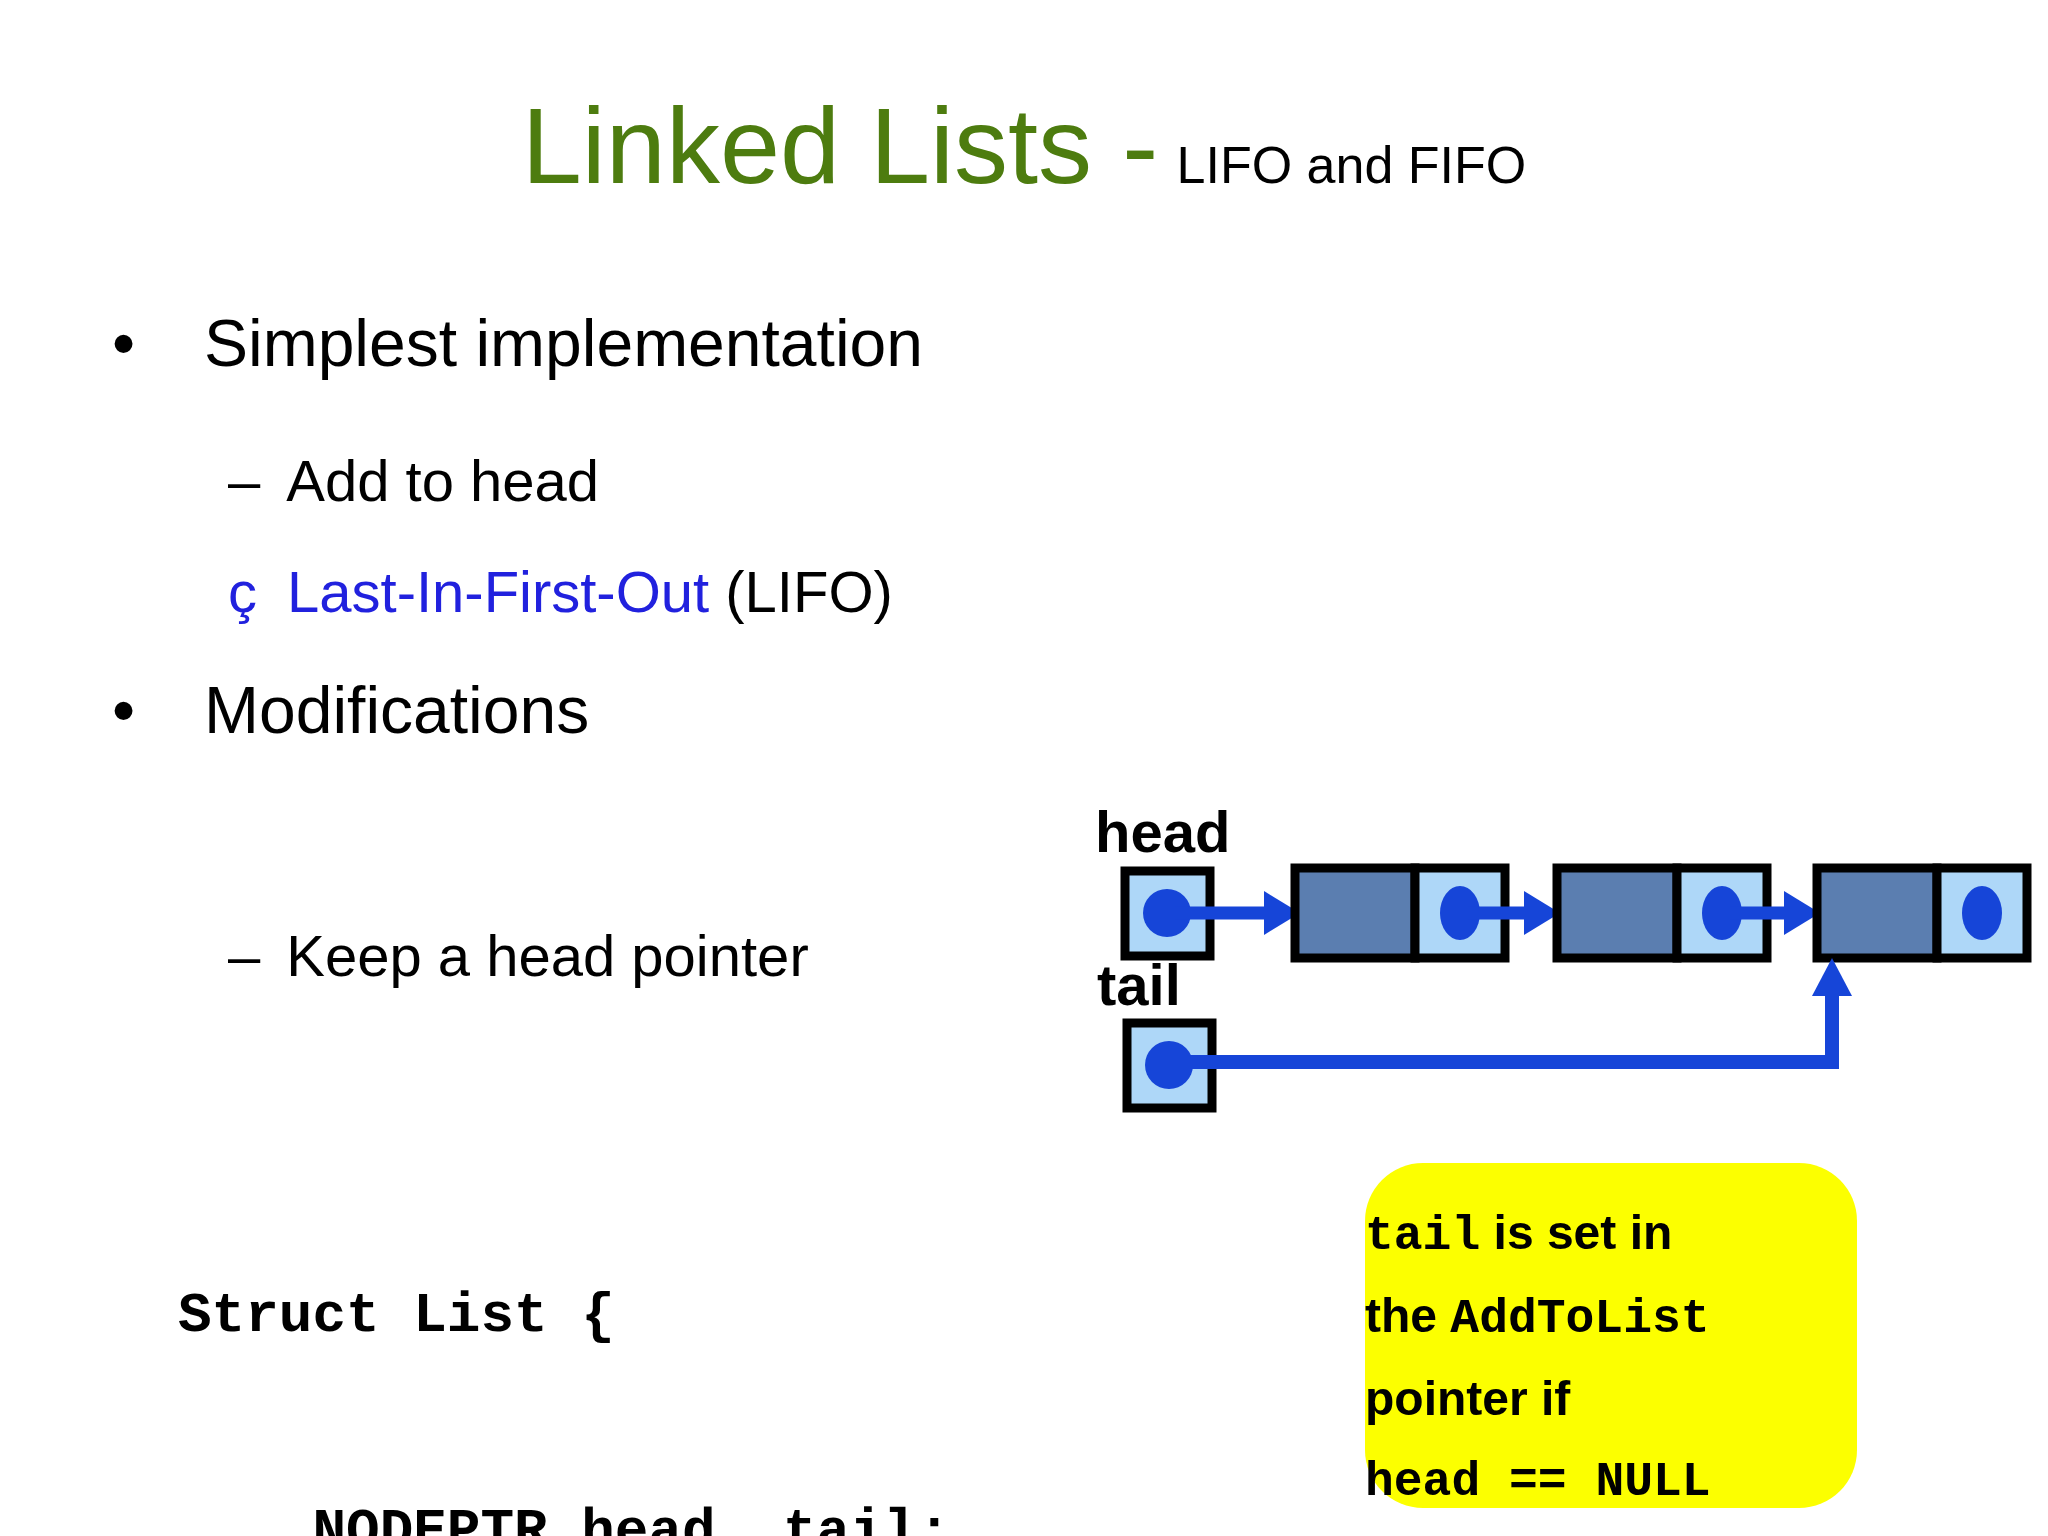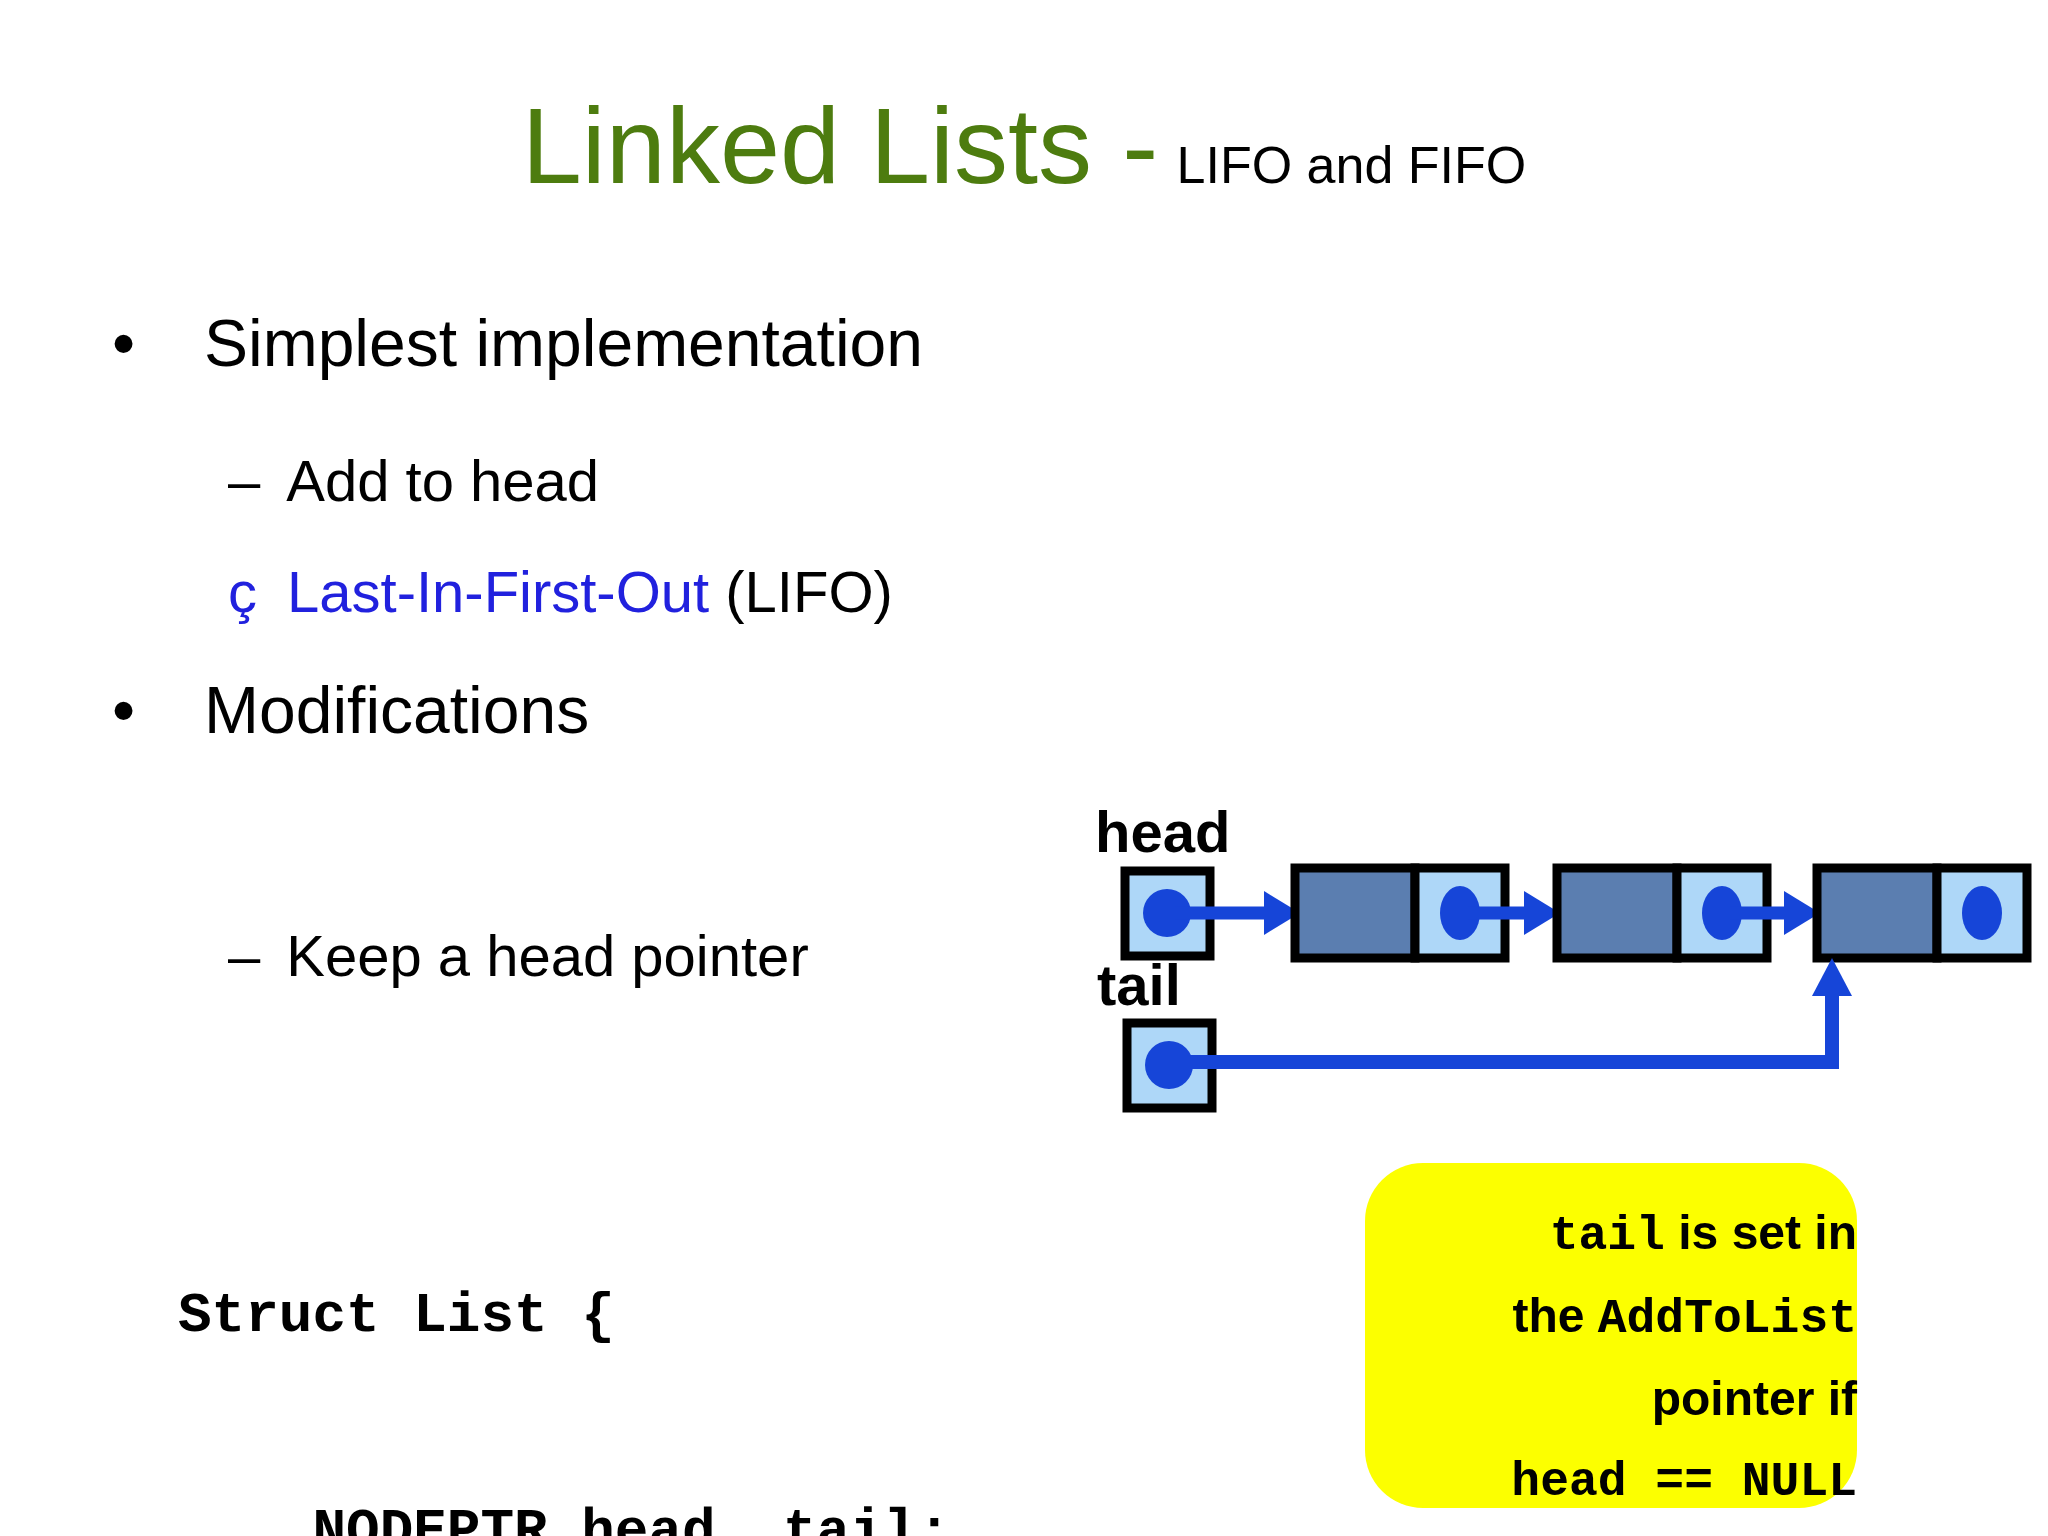--- a/index.html
+++ b/index.html
@@ -36,21 +36,21 @@
     white-space:pre;
   }
 
   
   .diagram{position:absolute;left:1080px;top:790px;}
 
   
   .callout{
     position:absolute;left:1365px;top:1163px;width:492px;height:345px;
     background:#FCFF00;border-radius:58px;
-    text-align:right;font-weight:bold;font-size:48px;line-height:80px;
+    text-align:left;font-weight:bold;font-size:48px;line-height:80px;
     padding-top:30px;box-sizing:border-box;
   }
   .callout .mono{font-family:"Liberation Mono", monospace;white-space:pre;}
   .callout .sans{font-family:"Liberation Sans", sans-serif;white-space:pre;}
 </style>
 </head>
 <body>
 
 <div class="slide">
 

